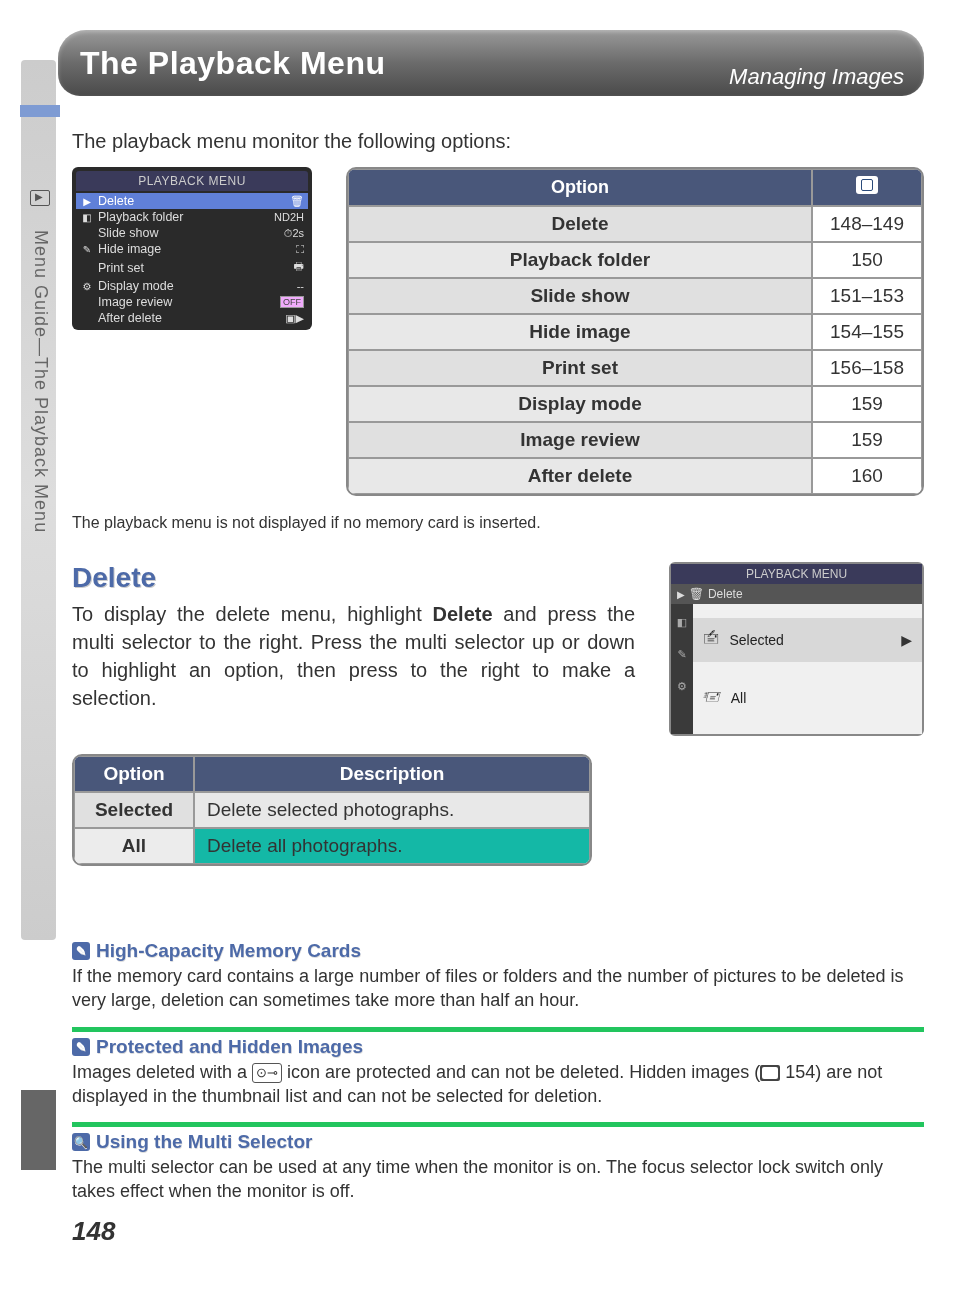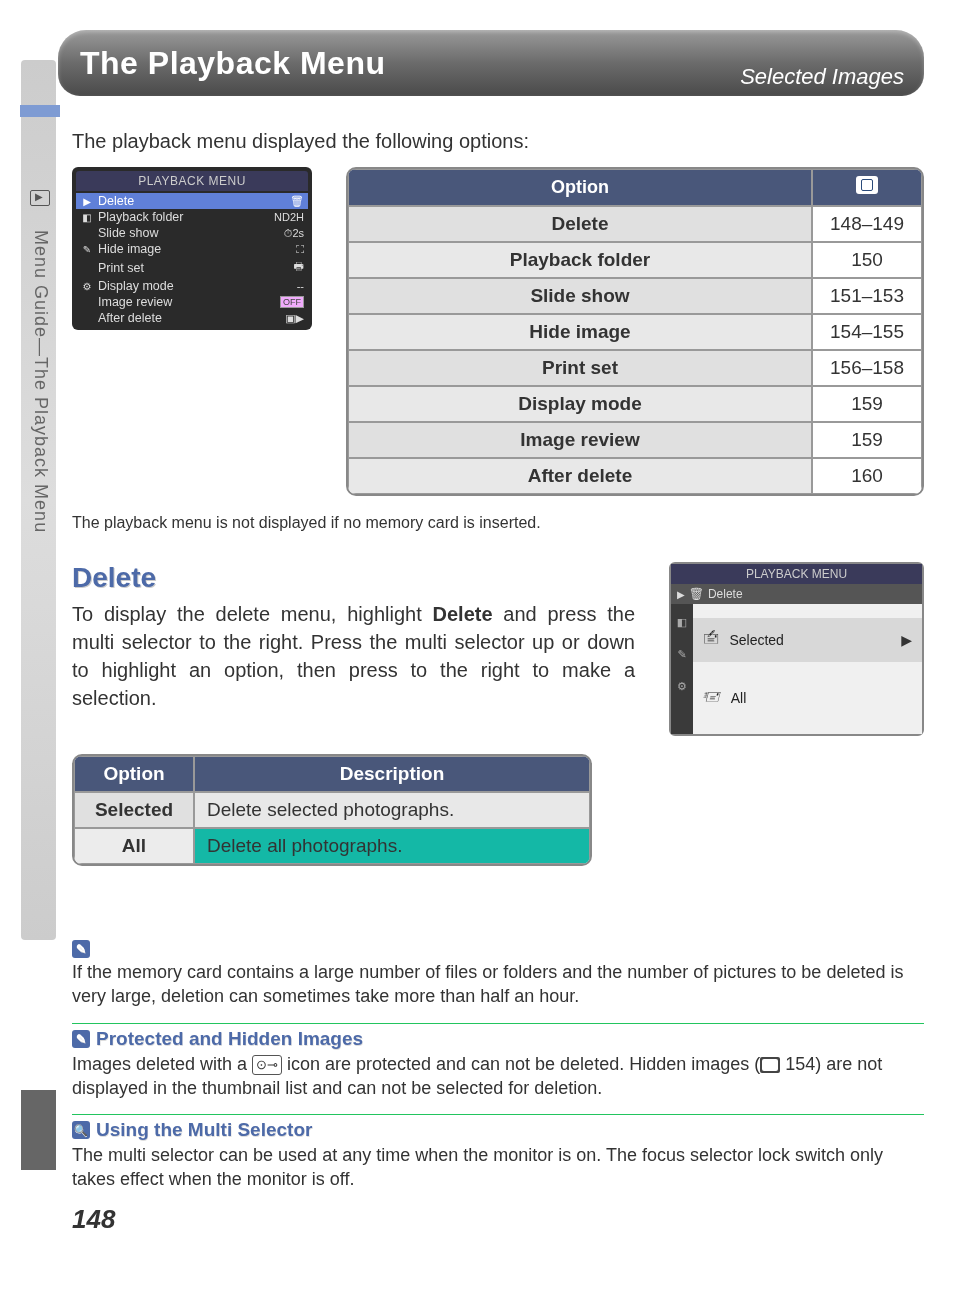--- a/index.html
+++ b/index.html
@@ -322,21 +322,21 @@
   .del-table tbody tr:nth-child(2) td:last-child { background: #14b8a6; }
 
   
   .notes { margin-top: 70px; }
   .note-head {
     color: #4d6aa8;
     font-weight: bold;
     font-size: 19px;
     margin-top: 14px;
     text-shadow: 0.5px 0.5px 0 #ddd;
-    border-top: 1px solid #22c55e;
+    border-top: 5px solid #22c55e;
     padding-top: 4px;
     display: flex;
     align-items: center;
     gap: 6px;
   }
   .note-head:first-child { border-top: none; }
   .note-body {
     font-size: 18px;
     line-height: 1.35;
     margin-top: 2px;
@@ -391,26 +391,26 @@
 
   <div class="sidebar-tab"></div>
   <div class="sidebar-gray"></div>
   <div class="sidebar-icon"></div>
   <div class="sidebar-label">Menu Guide—The Playback Menu</div>
 
   <div class="header-bar">
     <div class="header-blue"></div>
     <div class="header-pill">
       <span class="header-title">The Playback Menu</span>
-      <span class="header-sub">Selected Images</span>
+      <span class="header-sub">Managing Images</span>
     </div>
   </div>
 
   <div class="content">
-    <p class="intro">The playback menu displayed the following options:</p>
+    <p class="intro">The playback menu monitor the following options:</p>
 
     <div class="top-row">
 
       <div class="cam-menu">
         <div class="cam-menu-titlebar">PLAYBACK MENU</div>
         <div class="cam-row selected">
           <span class="cam-side-icon">▶</span>
           <span class="cam-txt">Delete</span>
           <span class="cam-val">🗑</span>
         </div>
@@ -551,20 +551,21 @@
         <tr>
           <td>All</td>
           <td>Delete all photographs.</td>
         </tr>
       </tbody>
     </table>
 
     <div class="notes">
       <div class="note-head">
         <span class="note-icon pencil"></span>
+        <span>High-Capacity Memory Cards</span>
       </div>
       <p class="note-body">If the memory card contains a large number of files or folders and the number of pictures to be deleted is very large, deletion can sometimes take more than half an hour.</p>
 
       <div class="note-head">
         <span class="note-icon pencil"></span>
         <span>Protected and Hidden Images</span>
       </div>
       <p class="note-body">
         <span>Images deleted with a </span><span class="inline-key">⊙⊸</span><span> icon are protected and can not be deleted.  Hidden images (</span><span class="inline-book"></span><span> 154) are not displayed in the thumbnail list and can not be selected for deletion.</span>
       </p>

